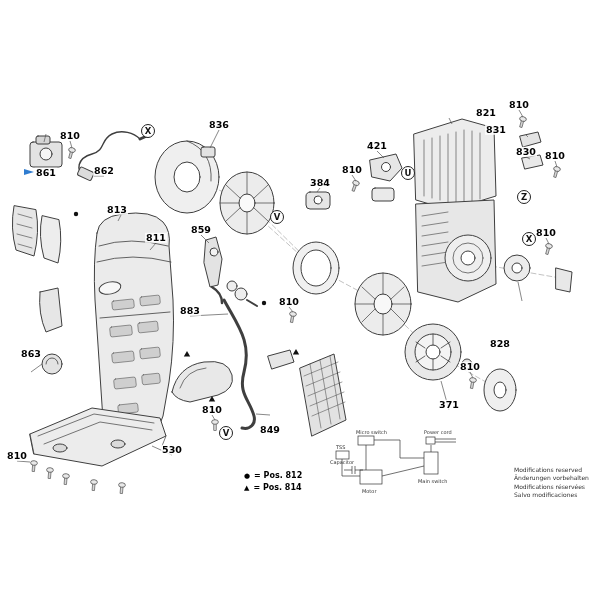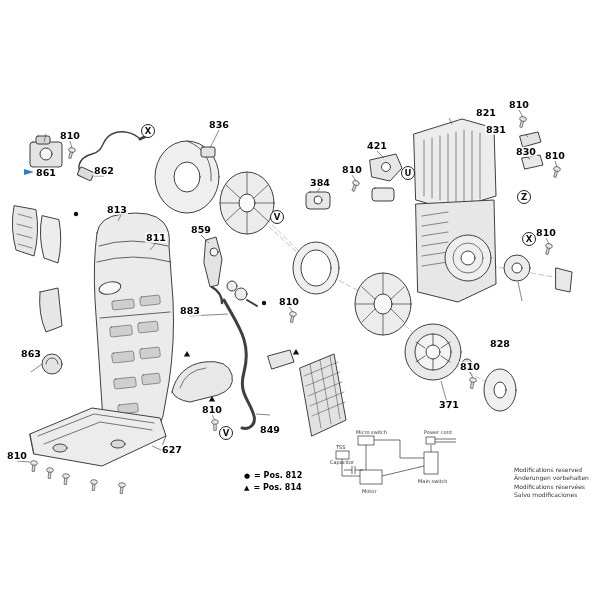--- a/index.html
+++ b/index.html
@@ -314,21 +314,21 @@
       <div class="part-label" style="left: 104px; top: 171px;">862</div>
       <div class="part-label" style="left: 219px; top: 125px;">836</div>
       <div class="part-label" style="left: 117px; top: 210px;">813</div>
       <div class="part-label" style="left: 156px; top: 238px;">811</div>
       <div class="part-label" style="left: 201px; top: 230px;">859</div>
       <div class="part-label" style="left: 190px; top: 311px;">883</div>
       <div class="part-label" style="left: 289px; top: 302px;">810</div>
       <div class="part-label" style="left: 31px; top: 354px;">863</div>
       <div class="part-label" style="left: 212px; top: 410px;">810</div>
       <div class="part-label" style="left: 270px; top: 410px; margin-top: 20px;">849</div>
-      <div class="part-label" style="left: 172px; top: 450px;">627</div>
+      <div class="part-label" style="left: 172px; top: 450px;">530</div>
       <div class="part-label" style="left: 17px; top: 456px;">810</div>
       <div class="part-label" style="left: 377px; top: 146px;">421</div>
       <div class="part-label" style="left: 352px; top: 170px;">810</div>
       <div class="part-label" style="left: 320px; top: 183px;">384</div>
       <div class="part-label" style="left: 449px; top: 113px; margin-left: 37px;">821</div>
       <div class="part-label" style="left: 519px; top: 105px;">810</div>
       <div class="part-label" style="left: 496px; top: 130px;">831</div>
       <div class="part-label" style="left: 526px; top: 152px;">830</div>
       <div class="part-label" style="left: 555px; top: 156px;">810</div>
       <div class="part-label" style="left: 546px; top: 233px;">810</div>

